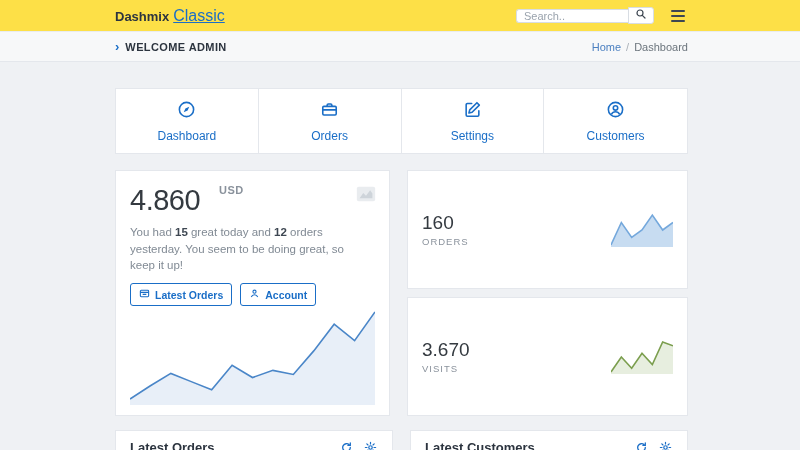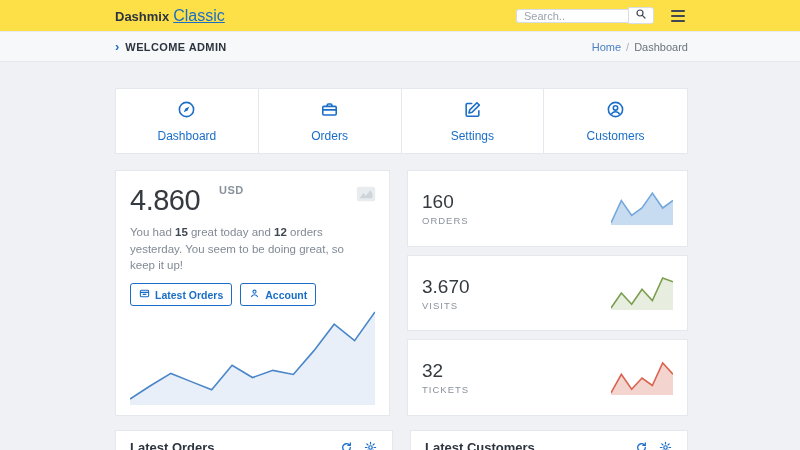--- a/index.html
+++ b/index.html
@@ -219,30 +219,20 @@
           <div class="stat-value">3.670</div>
           <div class="stat-label">VISITS</div>
         </div>
         <svg class="spark" viewBox="0 0 100 100" preserveAspectRatio="none">
             <polygon points="0.00,94.00 16.67,50.00 33.33,83.00 50.00,39.00 66.67,72.00 83.33,6.00 100.00,17.00 100,100 0,100" fill="rgba(123,158,78,0.18)"></polygon>
             <polyline points="0.00,94.00 16.67,50.00 33.33,83.00 50.00,39.00 66.67,72.00 83.33,6.00 100.00,17.00" fill="none" stroke="#7b9e4e" stroke-width="1.6" vector-effect="non-scaling-stroke"></polyline>
           </svg>
       </div>
 
 
-      <div class="stat-card">
-        <div>
-          <div class="stat-value">32</div>
-          <div class="stat-label">TICKETS</div>
-        </div>
-        <svg class="spark" viewBox="0 0 100 100" preserveAspectRatio="none">
-            <polygon points="0.00,94.00 16.67,39.00 33.33,83.00 50.00,50.00 66.67,72.00 83.33,6.00 100.00,39.00 100,100 0,100" fill="rgba(217,100,79,0.28)"></polygon>
-            <polyline points="0.00,94.00 16.67,39.00 33.33,83.00 50.00,50.00 66.67,72.00 83.33,6.00 100.00,39.00" fill="none" stroke="#d9644f" stroke-width="1.6" vector-effect="non-scaling-stroke"></polyline>
-          </svg>
-      </div>
 
     </div>
   </div>
 
   <div class="bottom-row">
     <div class="panel">
       <div class="panel-header">
         <span class="panel-title">Latest Orders</span>
         <span class="panel-actions">
           <button class="icon-btn">

